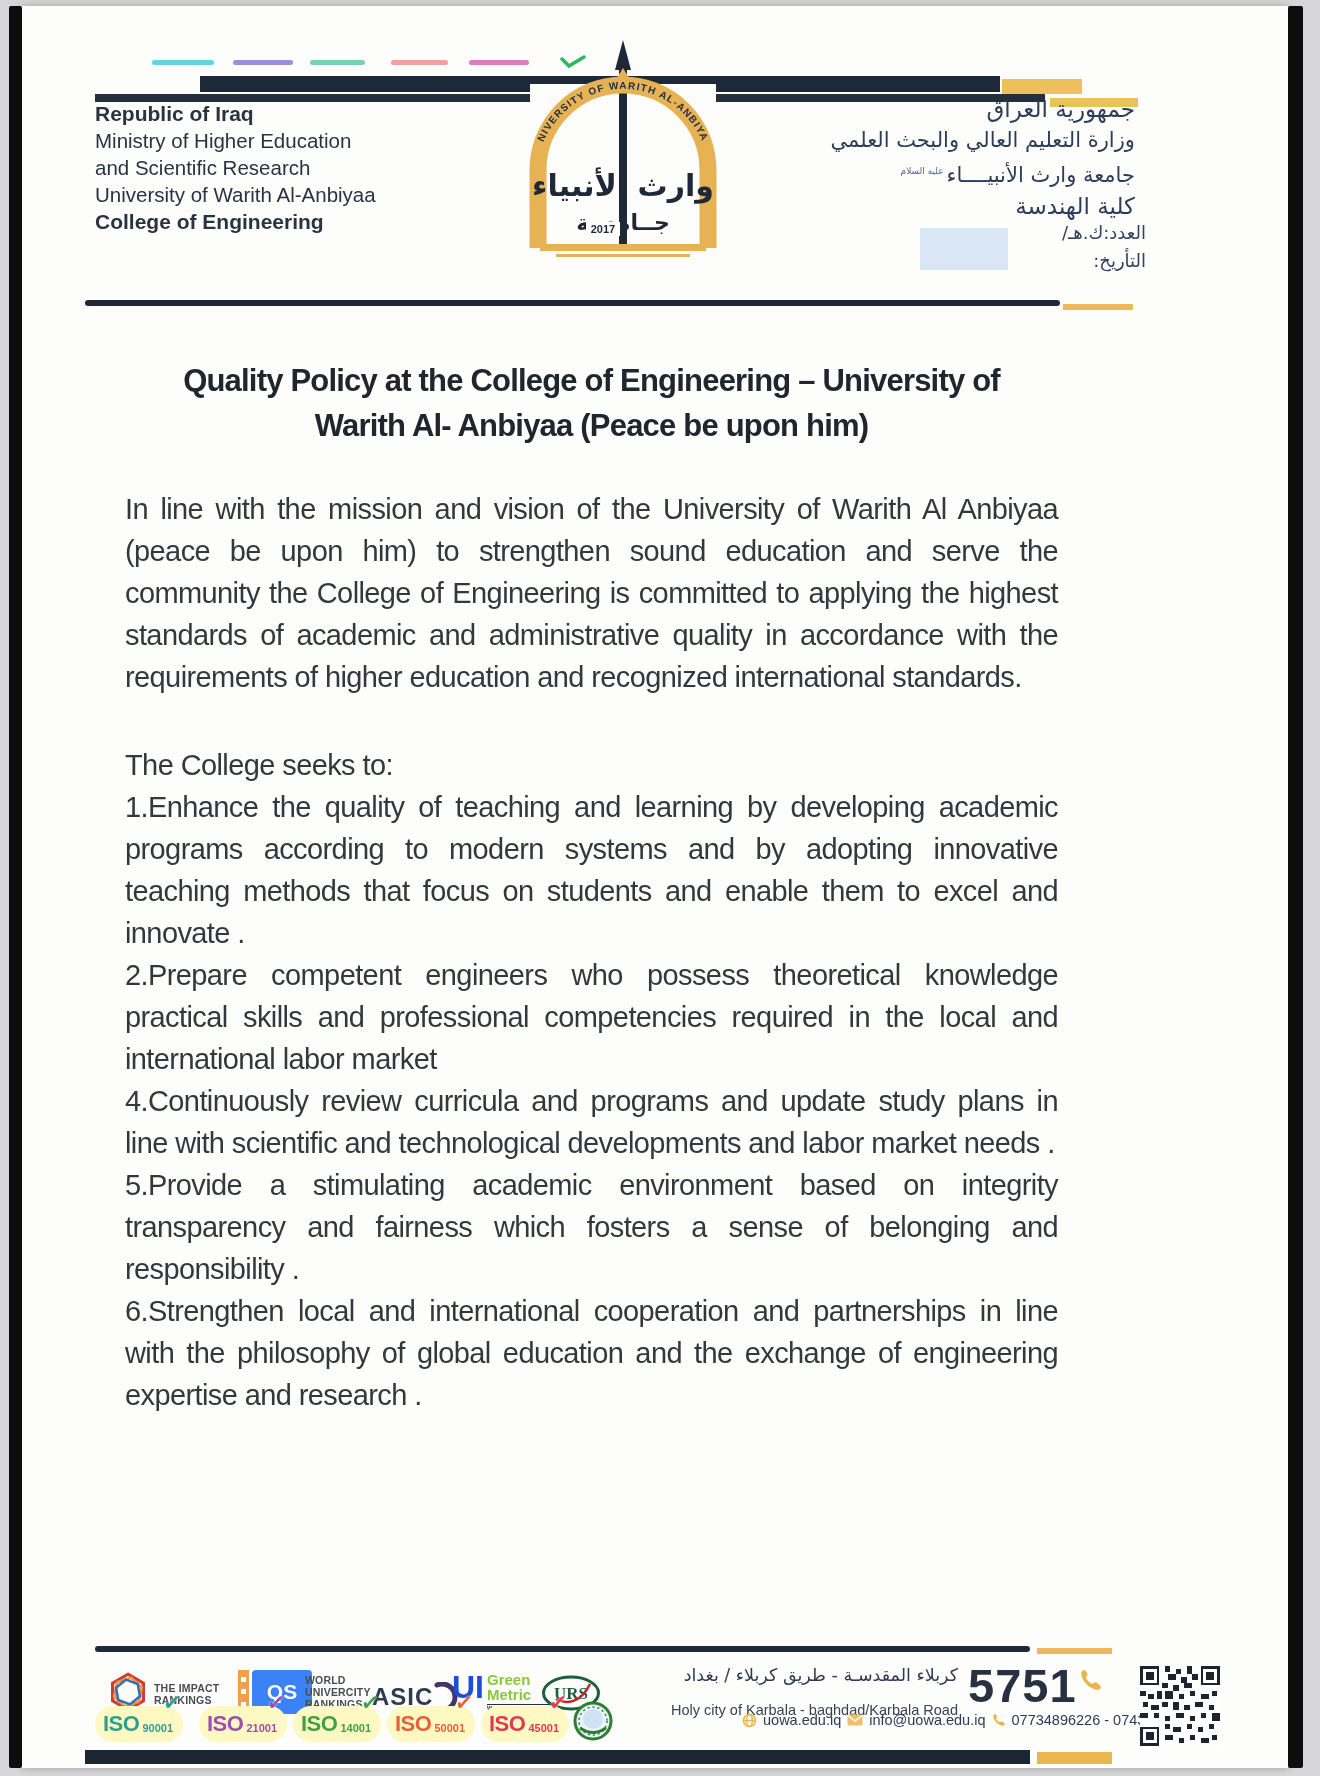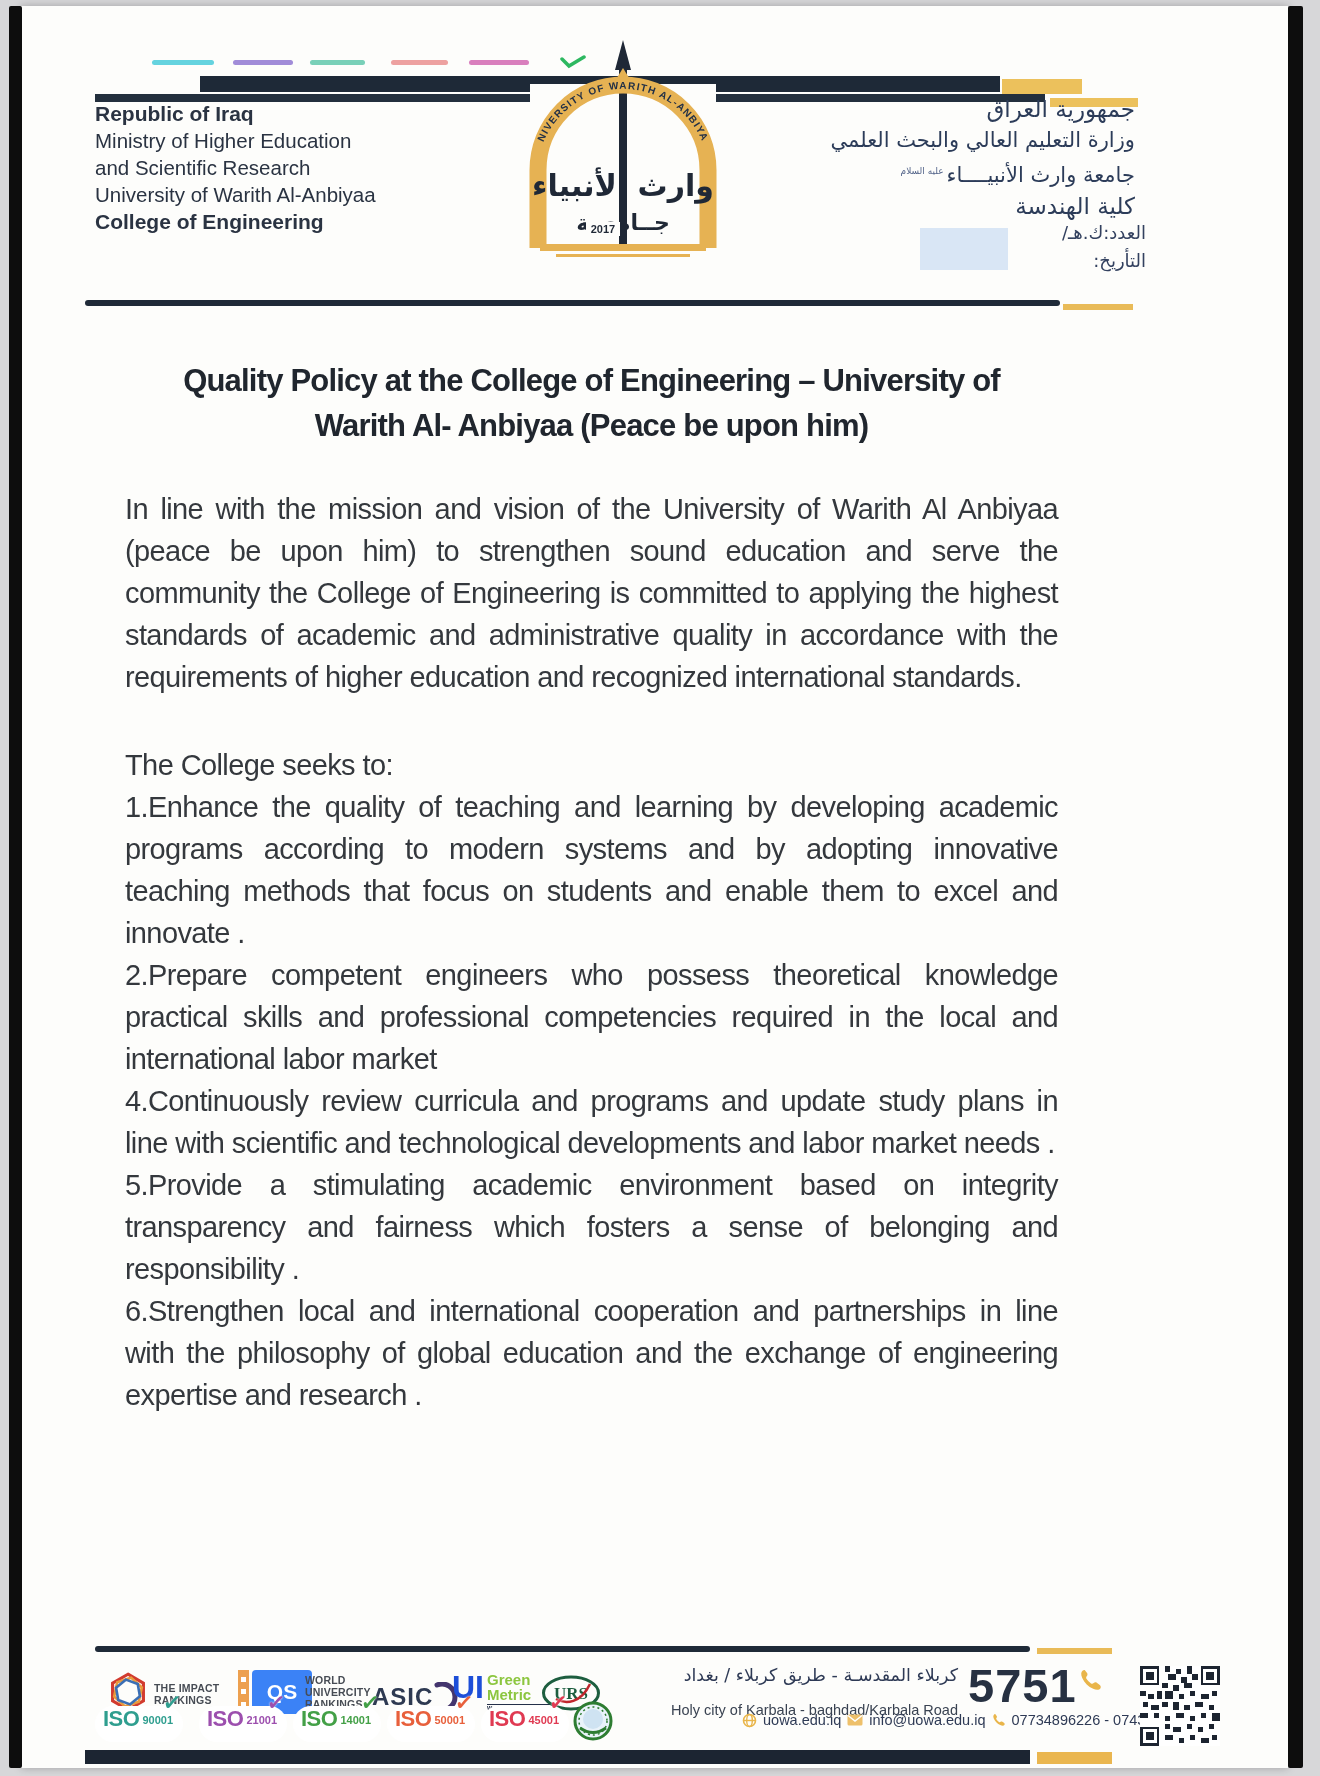--- a/index.html
+++ b/index.html
@@ -67,21 +67,21 @@
   .wur-label { left:305px; top:1674px; width:66px; }
   .asic { left:372px; top:1682px; font-size:24px; font-weight:bold; color:#2e3a52; letter-spacing:1px; display:flex; align-items:center; }
   .ui-wrap { left:452px; top:1672px; display:flex; align-items:flex-start; }
   .ui-u { font-size:32px; font-weight:bold; color:#1d4ed8; line-height:30px; }
   .gm { margin-left:3px; }
   .gm div { font-size:15px; font-weight:bold; color:#8cc63f; line-height:15px; }
   .gm .sub { font-size:5.5px; color:#24304a; font-weight:bold; line-height:7px; border-top:1px solid #24304a; margin-top:2px; }
   .urs { left:541px; top:1674px; }
 
   .iso { position:absolute; top:1706px; height:36px; border:3px solid var(--c); border-radius:18px;
-         display:flex; align-items:flex-start; padding:0 10px 0 8px; background:#ffffff; }
+         display:flex; align-items:center; padding:0 10px 0 8px; background:#fef9c3; }
   .iso-word { font-size:22px; font-weight:bold; color:var(--c); letter-spacing:-0.5px; }
   .iso-num { font-size:11px; font-weight:bold; color:var(--c); margin-left:3px; margin-top:8px; }
   .iso-check { position:absolute; top:-16px; right:2px; font-size:22px; font-weight:bold; color:var(--c);
                transform:rotate(6deg); text-shadow:0 0 2px #fff; }
   .laurel { left:572px; top:1700px; }
 
   .addr { left:640px; top:1664px; width:318px; text-align:right; }
   .addr-ar { font-family:"DejaVu Sans", sans-serif; direction:rtl; font-size:17.5px; color:#2e3a55; line-height:22px; }
   .addr-en { font-size:14.5px; color:#3a4352; line-height:20px;margin-top:14px; }
   .bignum { left:968px; top:1658px; font-size:47px; font-weight:bold; color:#273142; letter-spacing:1px; display:flex; align-items:flex-start; }

